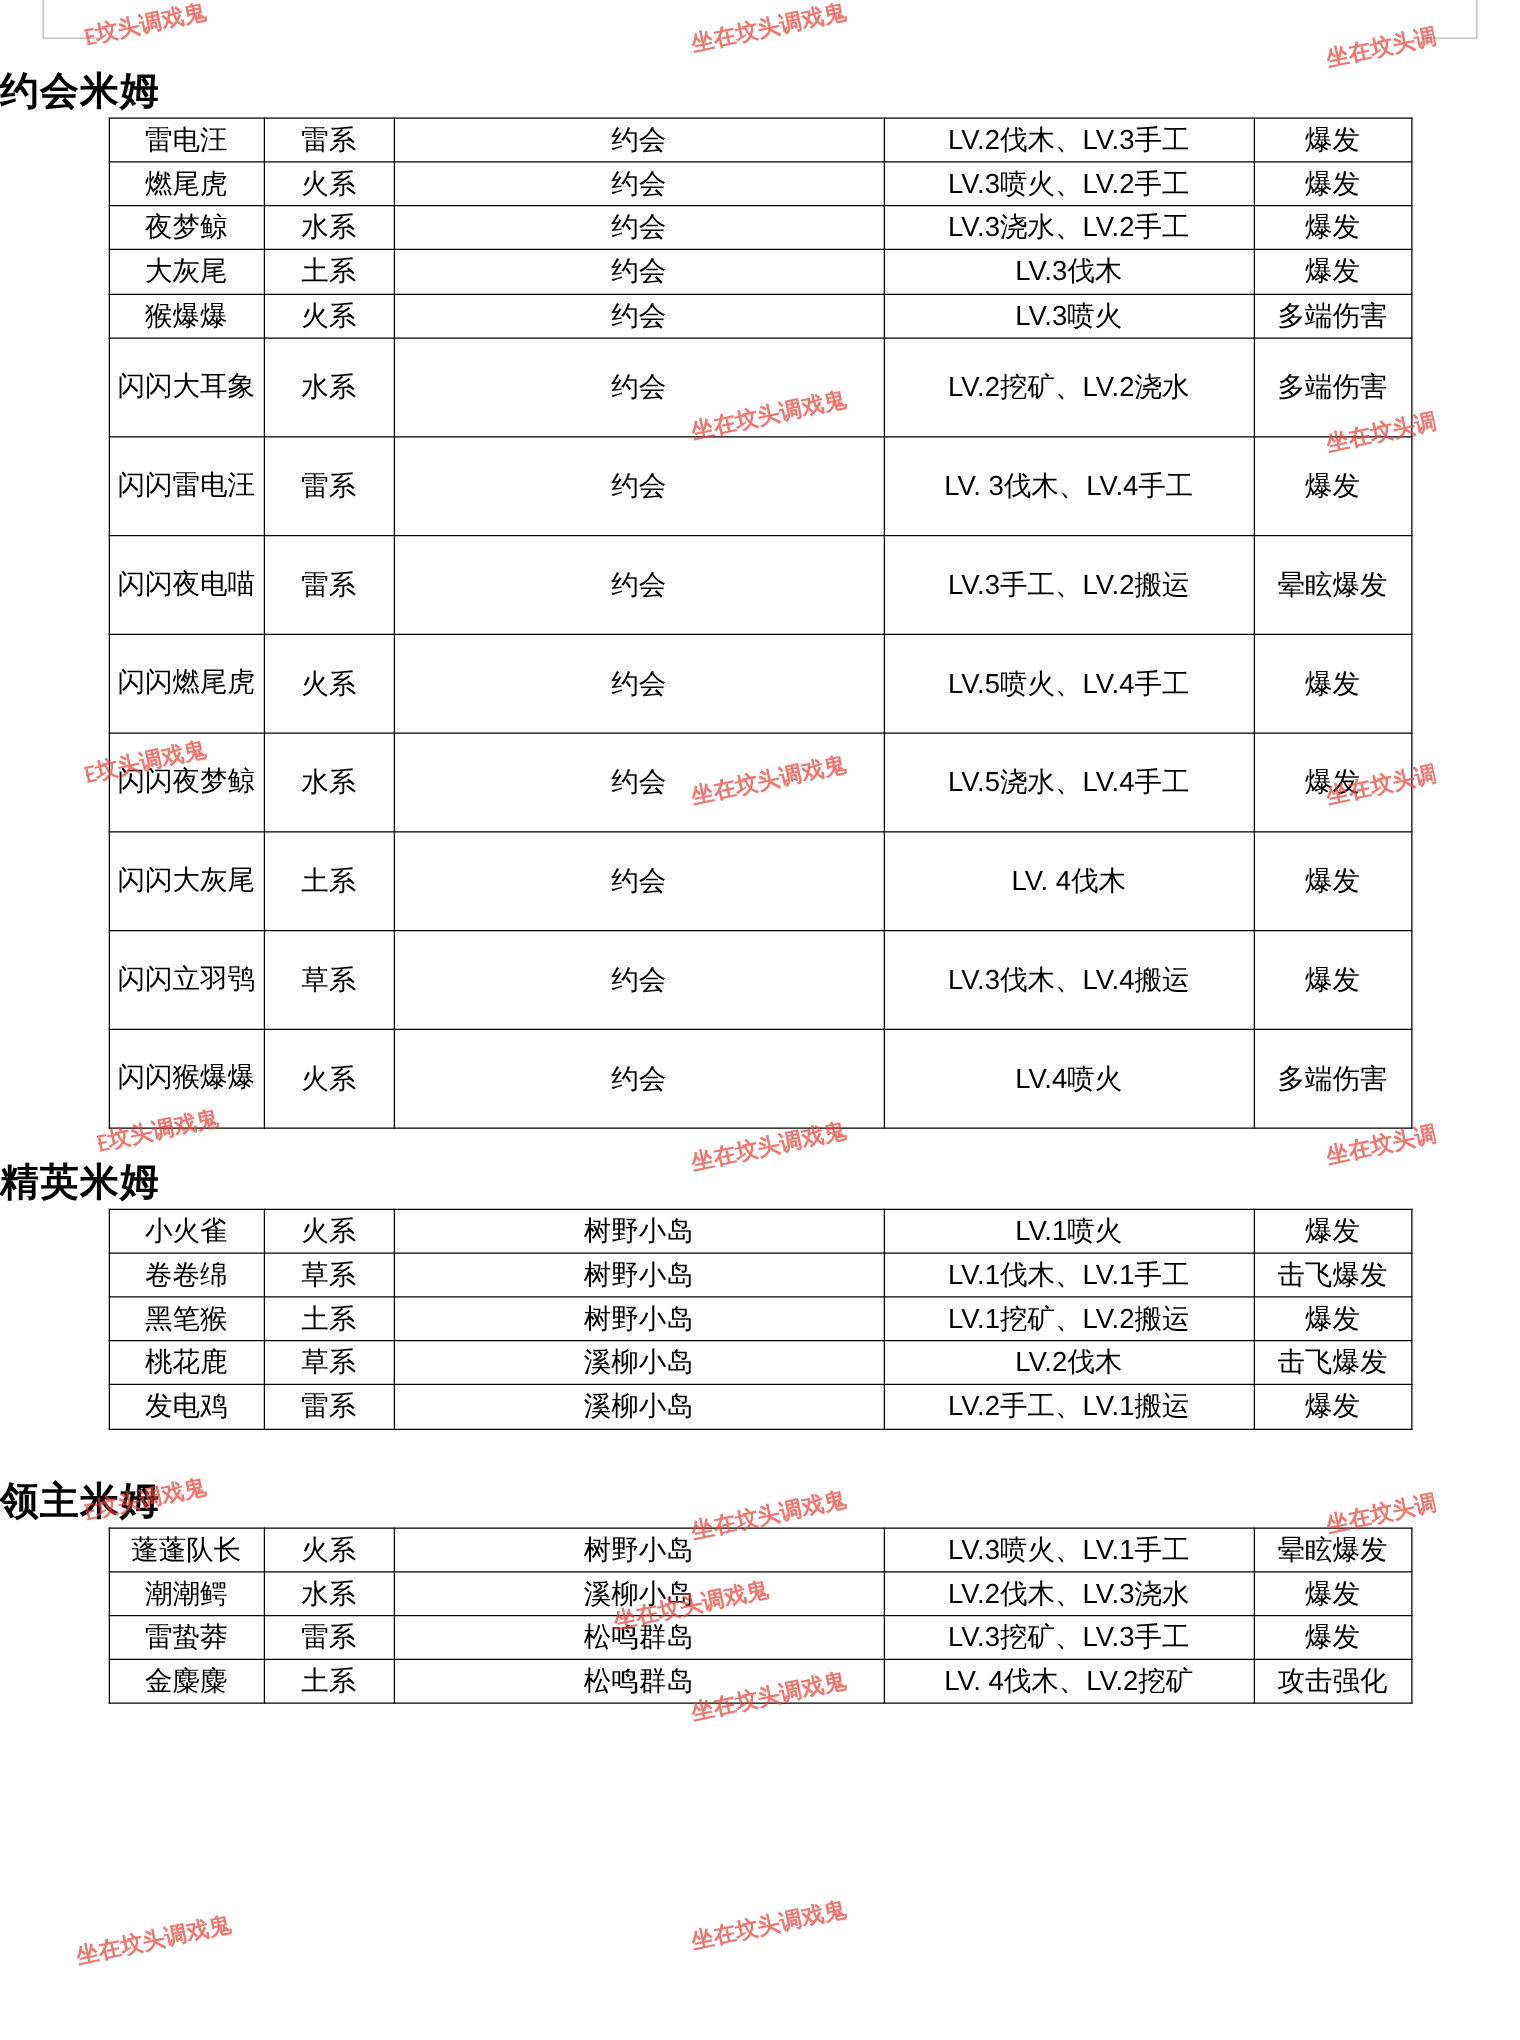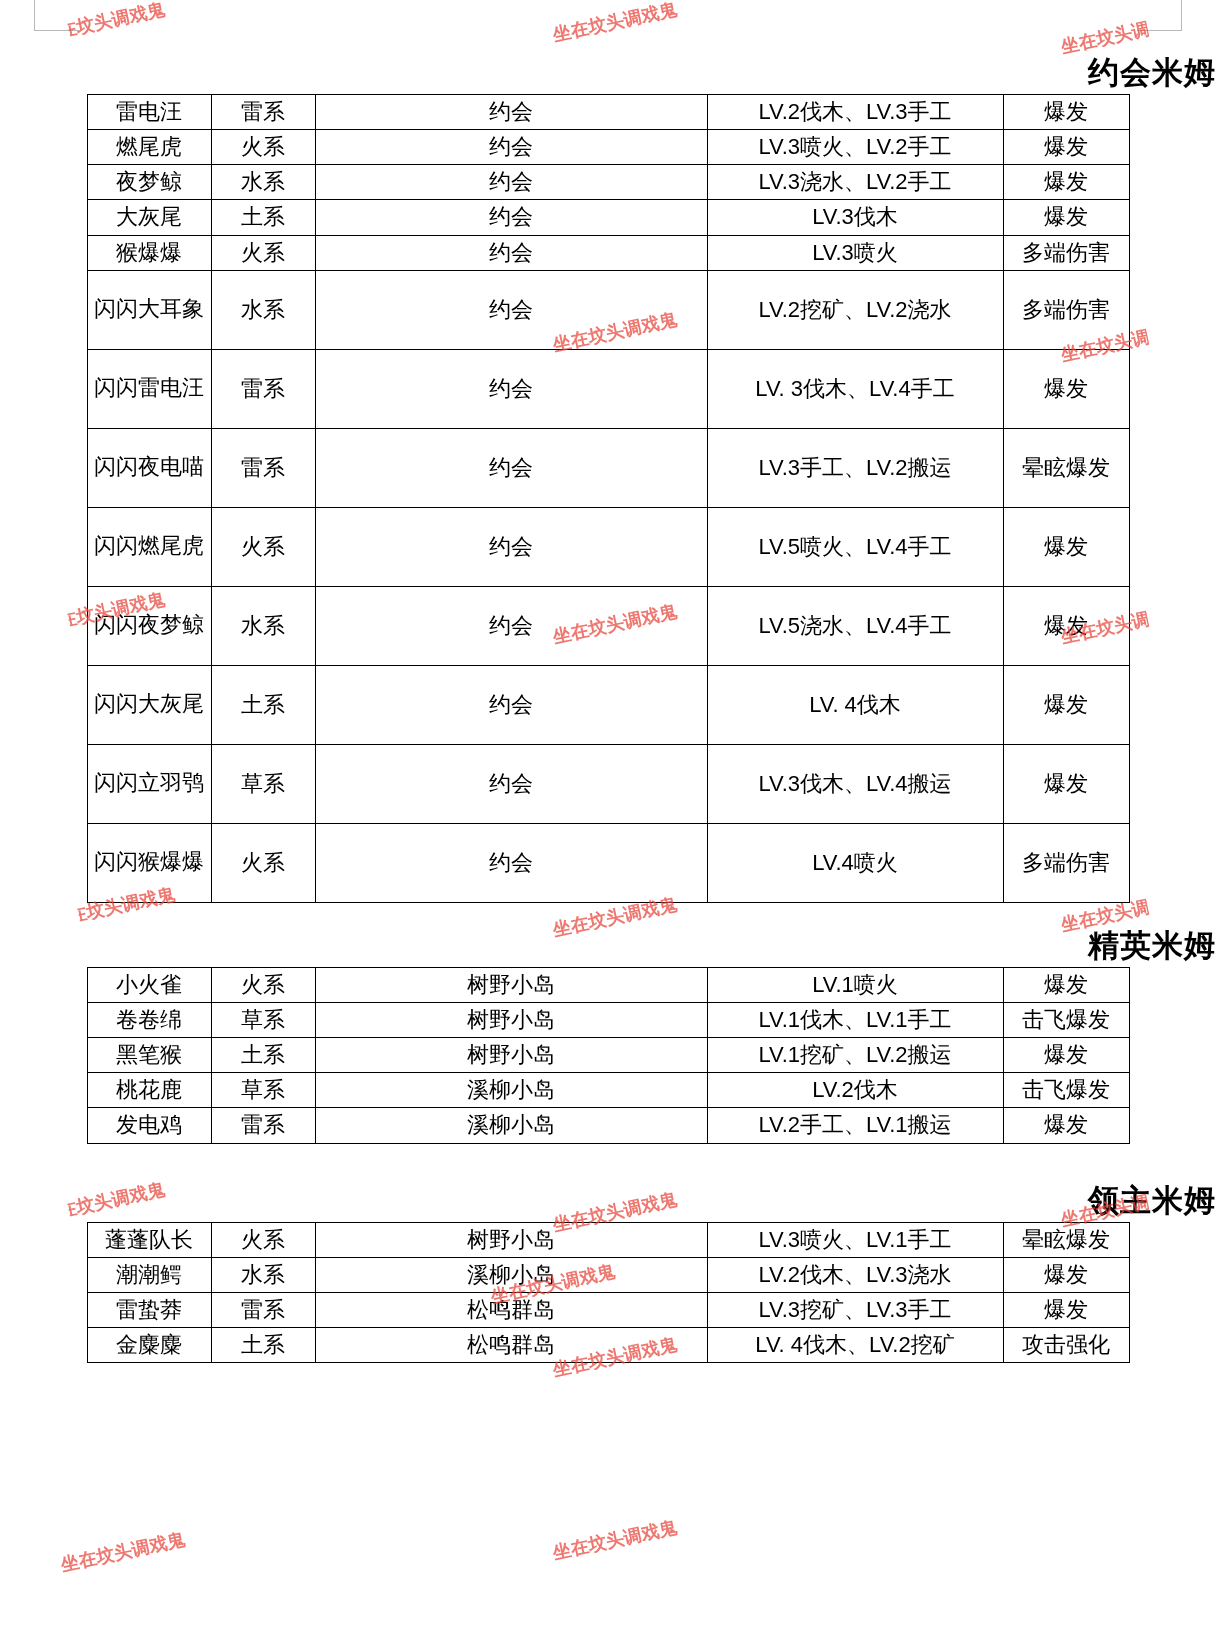--- a/index.html
+++ b/index.html
@@ -35,21 +35,21 @@
   }
   .corner.tr {
     right: 34px; top: 0; width: 44px; height: 30px;
     border-width: 0 1px 1px 0;
   }
 
   h1.section-title {
     font-family: "Liberation Sans", "DejaVu Sans", sans-serif;
     font-weight: bold;
     font-size: 31px;
-    text-align: right;
+    text-align: left;
     margin: 0;
     letter-spacing: 1px;
   }
 
   table.mim {
     border-collapse: collapse;
     table-layout: fixed;
     margin: 0 auto;
   }
   table.mim td {

